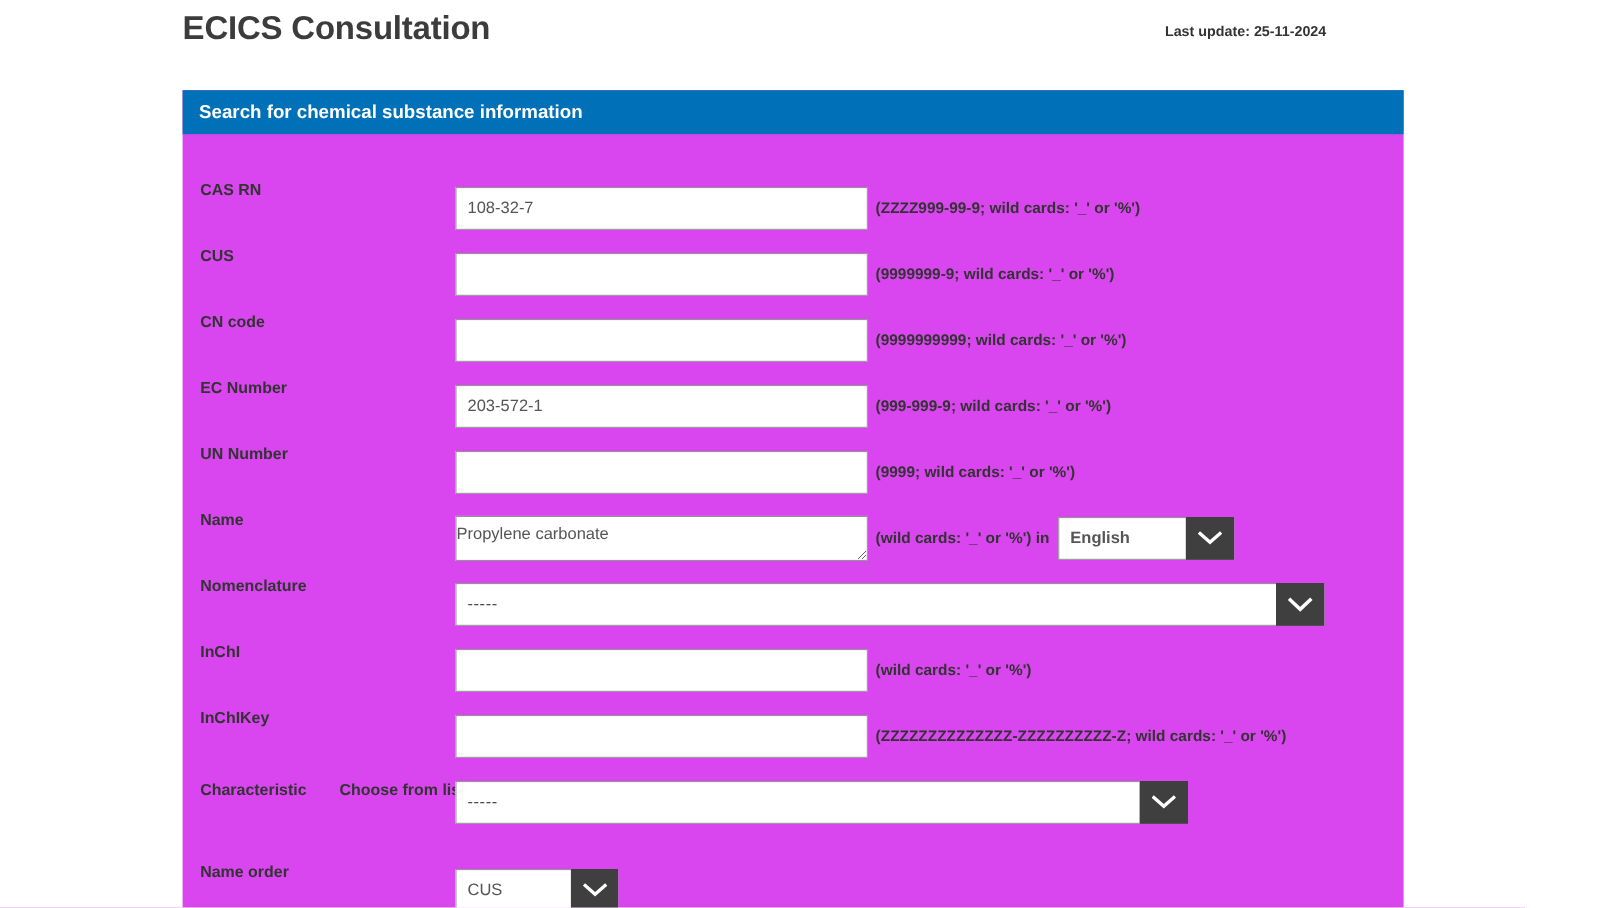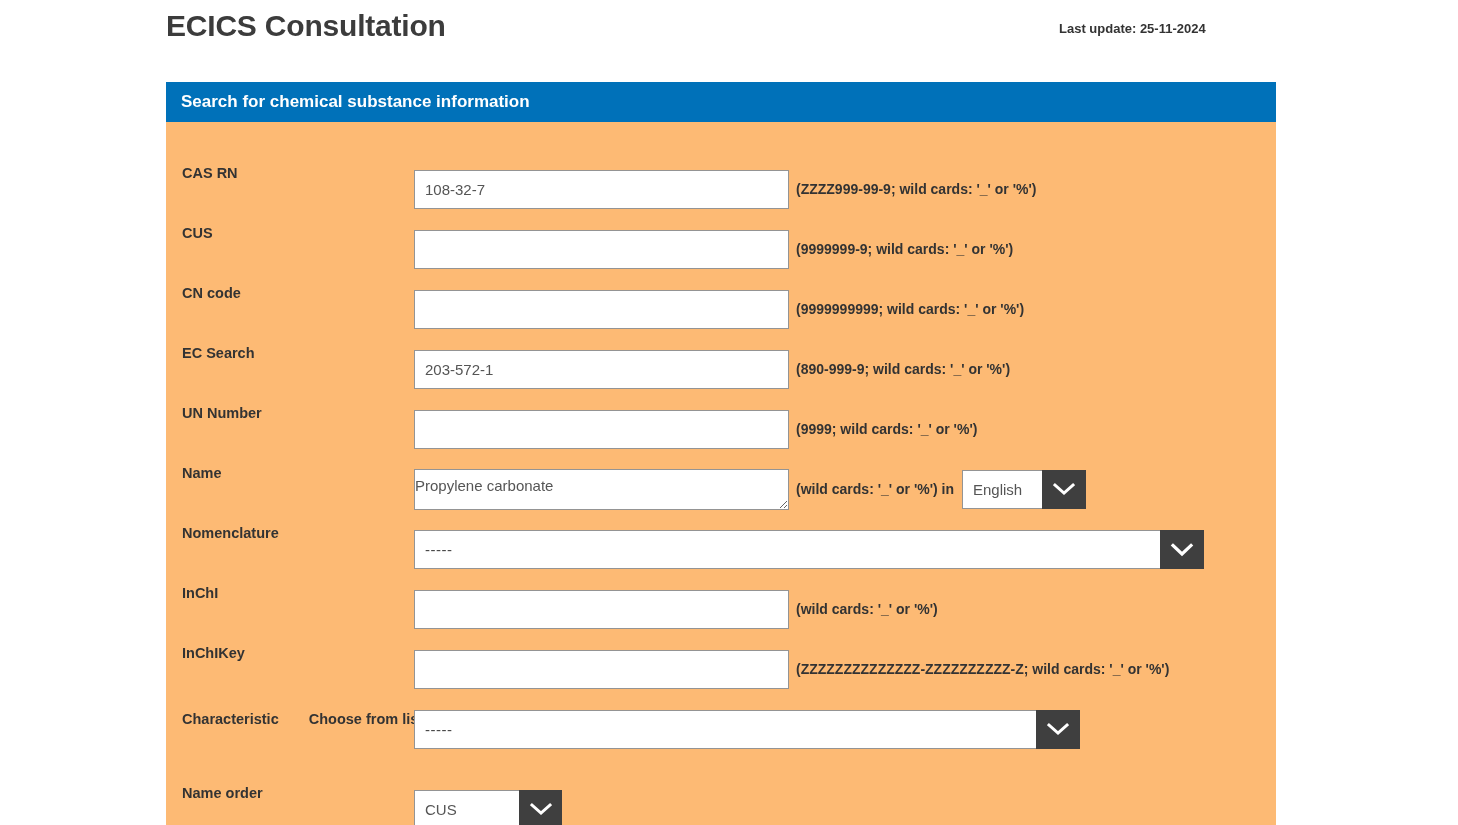--- a/index.html
+++ b/index.html
@@ -50,21 +50,21 @@
     white-space: nowrap;
   }
 
   
   .panel {
     position: absolute;
     left: 166px;
     top: 82px;
     width: 1110px;
     min-height: 743px;
-    background: #fdba74;
+    background: #d946ef;
   }
   .panel-header {
     height: 40px;
     background: #0071b9;
     display: flex;
     align-items: center;
     padding-left: 15px;
   }
   .panel-header-title {
     color: #ffffff;
@@ -183,21 +183,21 @@
     justify-content: center;
     flex: 0 0 44px;
     cursor: pointer;
   }
   .select-arrow svg { display: block; }
 
   .select-nomenclature { width: 790px; }
   .select-characteristic { width: 666px; }
   .select-sortorder { width: 148px; }
   .select-sortorder .select-arrow { width: 43px; flex: 0 0 43px; }
-  .select-language { width: 124px; }
+  .select-language { width: 160px; font-weight: bold; }
   .select-language .select-arrow { width: 44px; flex: 0 0 44px; }
 
   .lang-wrap {
     display: inline-flex;
     align-items: center;
     margin-left: 8px;
   }
 </style>
 </head>
 <body>
@@ -235,24 +235,24 @@
 
       <div class="form-row">
         <div class="row-label">CN code</div>
         <div class="field-wrap">
           <input class="text-input" type="text" value="" style="">
           <span class="hint">(9999999999; wild cards: '_' or '%')</span>
         </div>
       </div>
 
       <div class="form-row">
-        <div class="row-label">EC Search</div>
+        <div class="row-label">EC Number</div>
         <div class="field-wrap">
           <input class="text-input" type="text" value="203-572-1" style="">
-          <span class="hint">(890-999-9; wild cards: '_' or '%')</span>
+          <span class="hint">(999-999-9; wild cards: '_' or '%')</span>
         </div>
       </div>
 
       <div class="form-row">
         <div class="row-label">UN Number</div>
         <div class="field-wrap">
           <input class="text-input" type="text" value="" style="">
           <span class="hint">(9999; wild cards: '_' or '%')</span>
         </div>
       </div>

